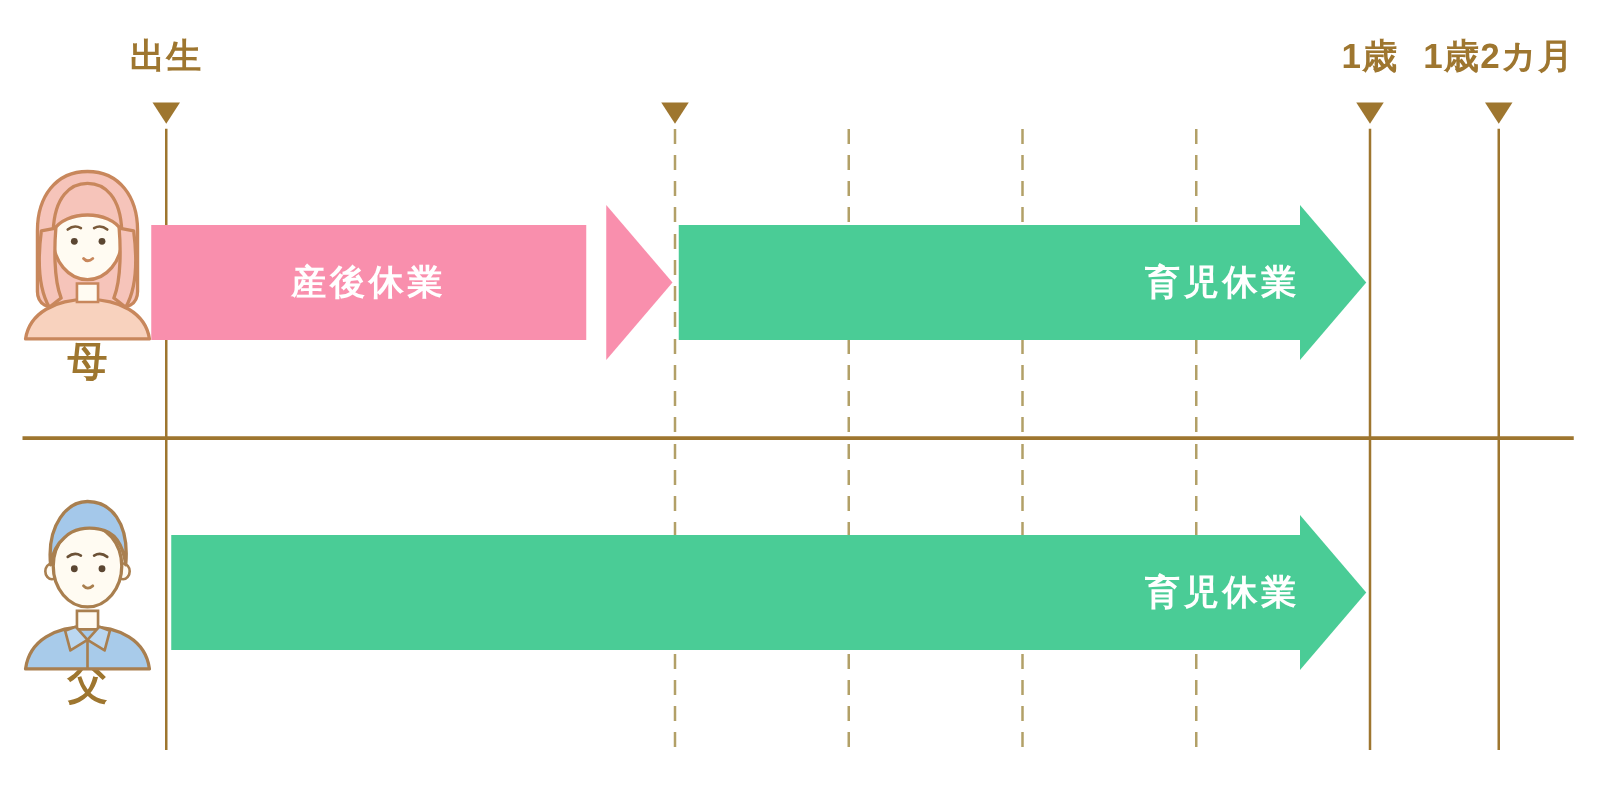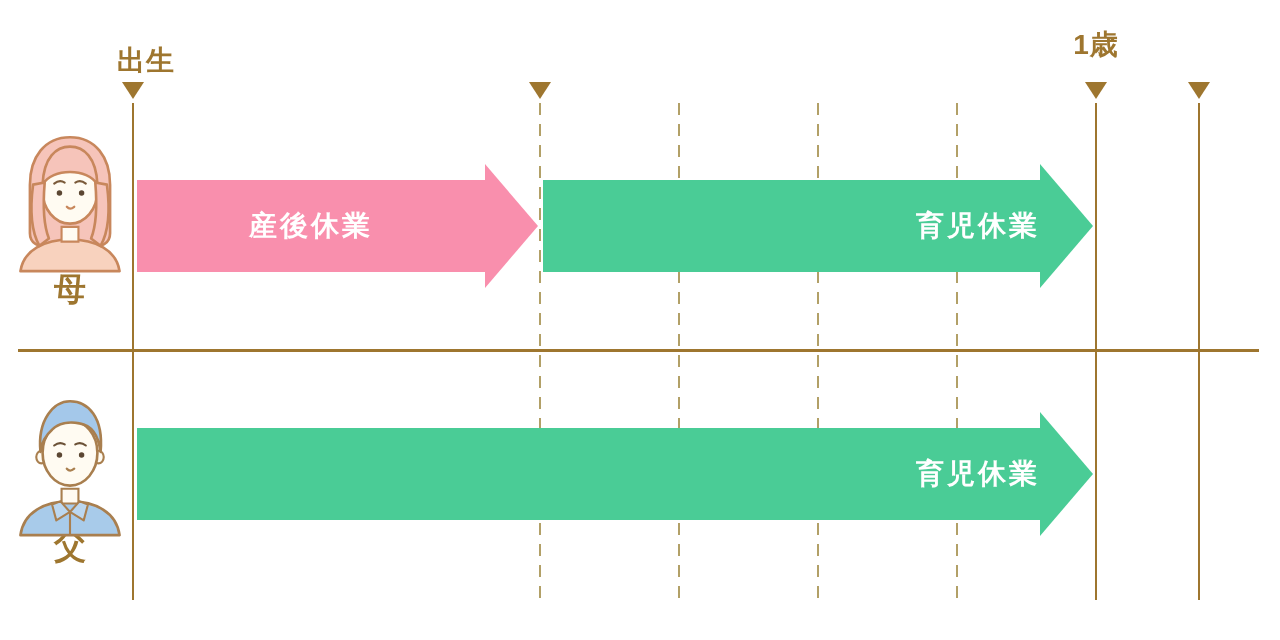--- a/index.html
+++ b/index.html
@@ -31,21 +31,21 @@
   
   .abody{position:absolute;height:92px;display:flex;align-items:center;justify-content:center;}
   .abody span{color:#ffffff;font-size:28px;font-weight:bold;letter-spacing:3px;}
   .ahead{position:absolute;width:0;height:0;
          border-top:62px solid transparent;border-bottom:62px solid transparent;}
   .pink-bg{background:var(--pink);}
   .green-bg{background:var(--green);justify-content:flex-end;}
   .pink-head{border-left:53px solid var(--pink);}
   .green-head{border-left:53px solid var(--green);}
 
-  .arr-m1{left:137px;top:180px;width:348px;}
+  .arr-m1{left:121px;top:180px;width:348px;}
   .arr-m1-head{left:485px;top:164px;}
   .arr-m2{left:543px;top:180px;width:497px;}
   .arr-m2-head{left:1040px;top:164px;}
   .arr-f1{left:137px;top:428px;width:903px;}
   .arr-f1-head{left:1040px;top:412px;}
 
   
   .avatar{position:absolute;left:12px;width:116px;height:146px;}
   .avatar-mother{top:128px;}
   .avatar-father{top:392px;}
@@ -65,28 +65,29 @@
   <div class="vline dashed zbehind" style="left:678px;"></div>
   <div class="vline dashed zbehind" style="left:817px;"></div>
   <div class="vline dashed zbehind" style="left:956px;"></div>
 
   <div class="vline zbehind" style="left:132px;"></div>
   <div class="vline zbehind" style="left:1095px;"></div>
   <div class="vline zbehind" style="left:1198px;"></div>
 
   <div class="hdivider zmid"></div>
 
-  <div class="mlabel" style="left:146px;margin-top:16px;">出生</div>
+  <div class="mlabel" style="left:133px;">出生</div>
   <div class="tri" style="left:133px;"></div>
 
   <div class="tri" style="left:540px;"></div>
 
   <div class="mlabel" style="left:1096px;">1歳</div>
   <div class="tri" style="left:1096px;"></div>
 
+  <div class="mlabel" style="left:1199px;">1歳2カ月</div>
   <div class="tri" style="left:1199px;"></div>
 
   <div class="abody pink-bg ztop arr-m1">
     <span>産後休業</span>
   </div>
   <div class="ahead pink-head ztop arr-m1-head"></div>
 
   <div class="abody green-bg ztop arr-m2">
     <span>育児休業</span>
   </div>

